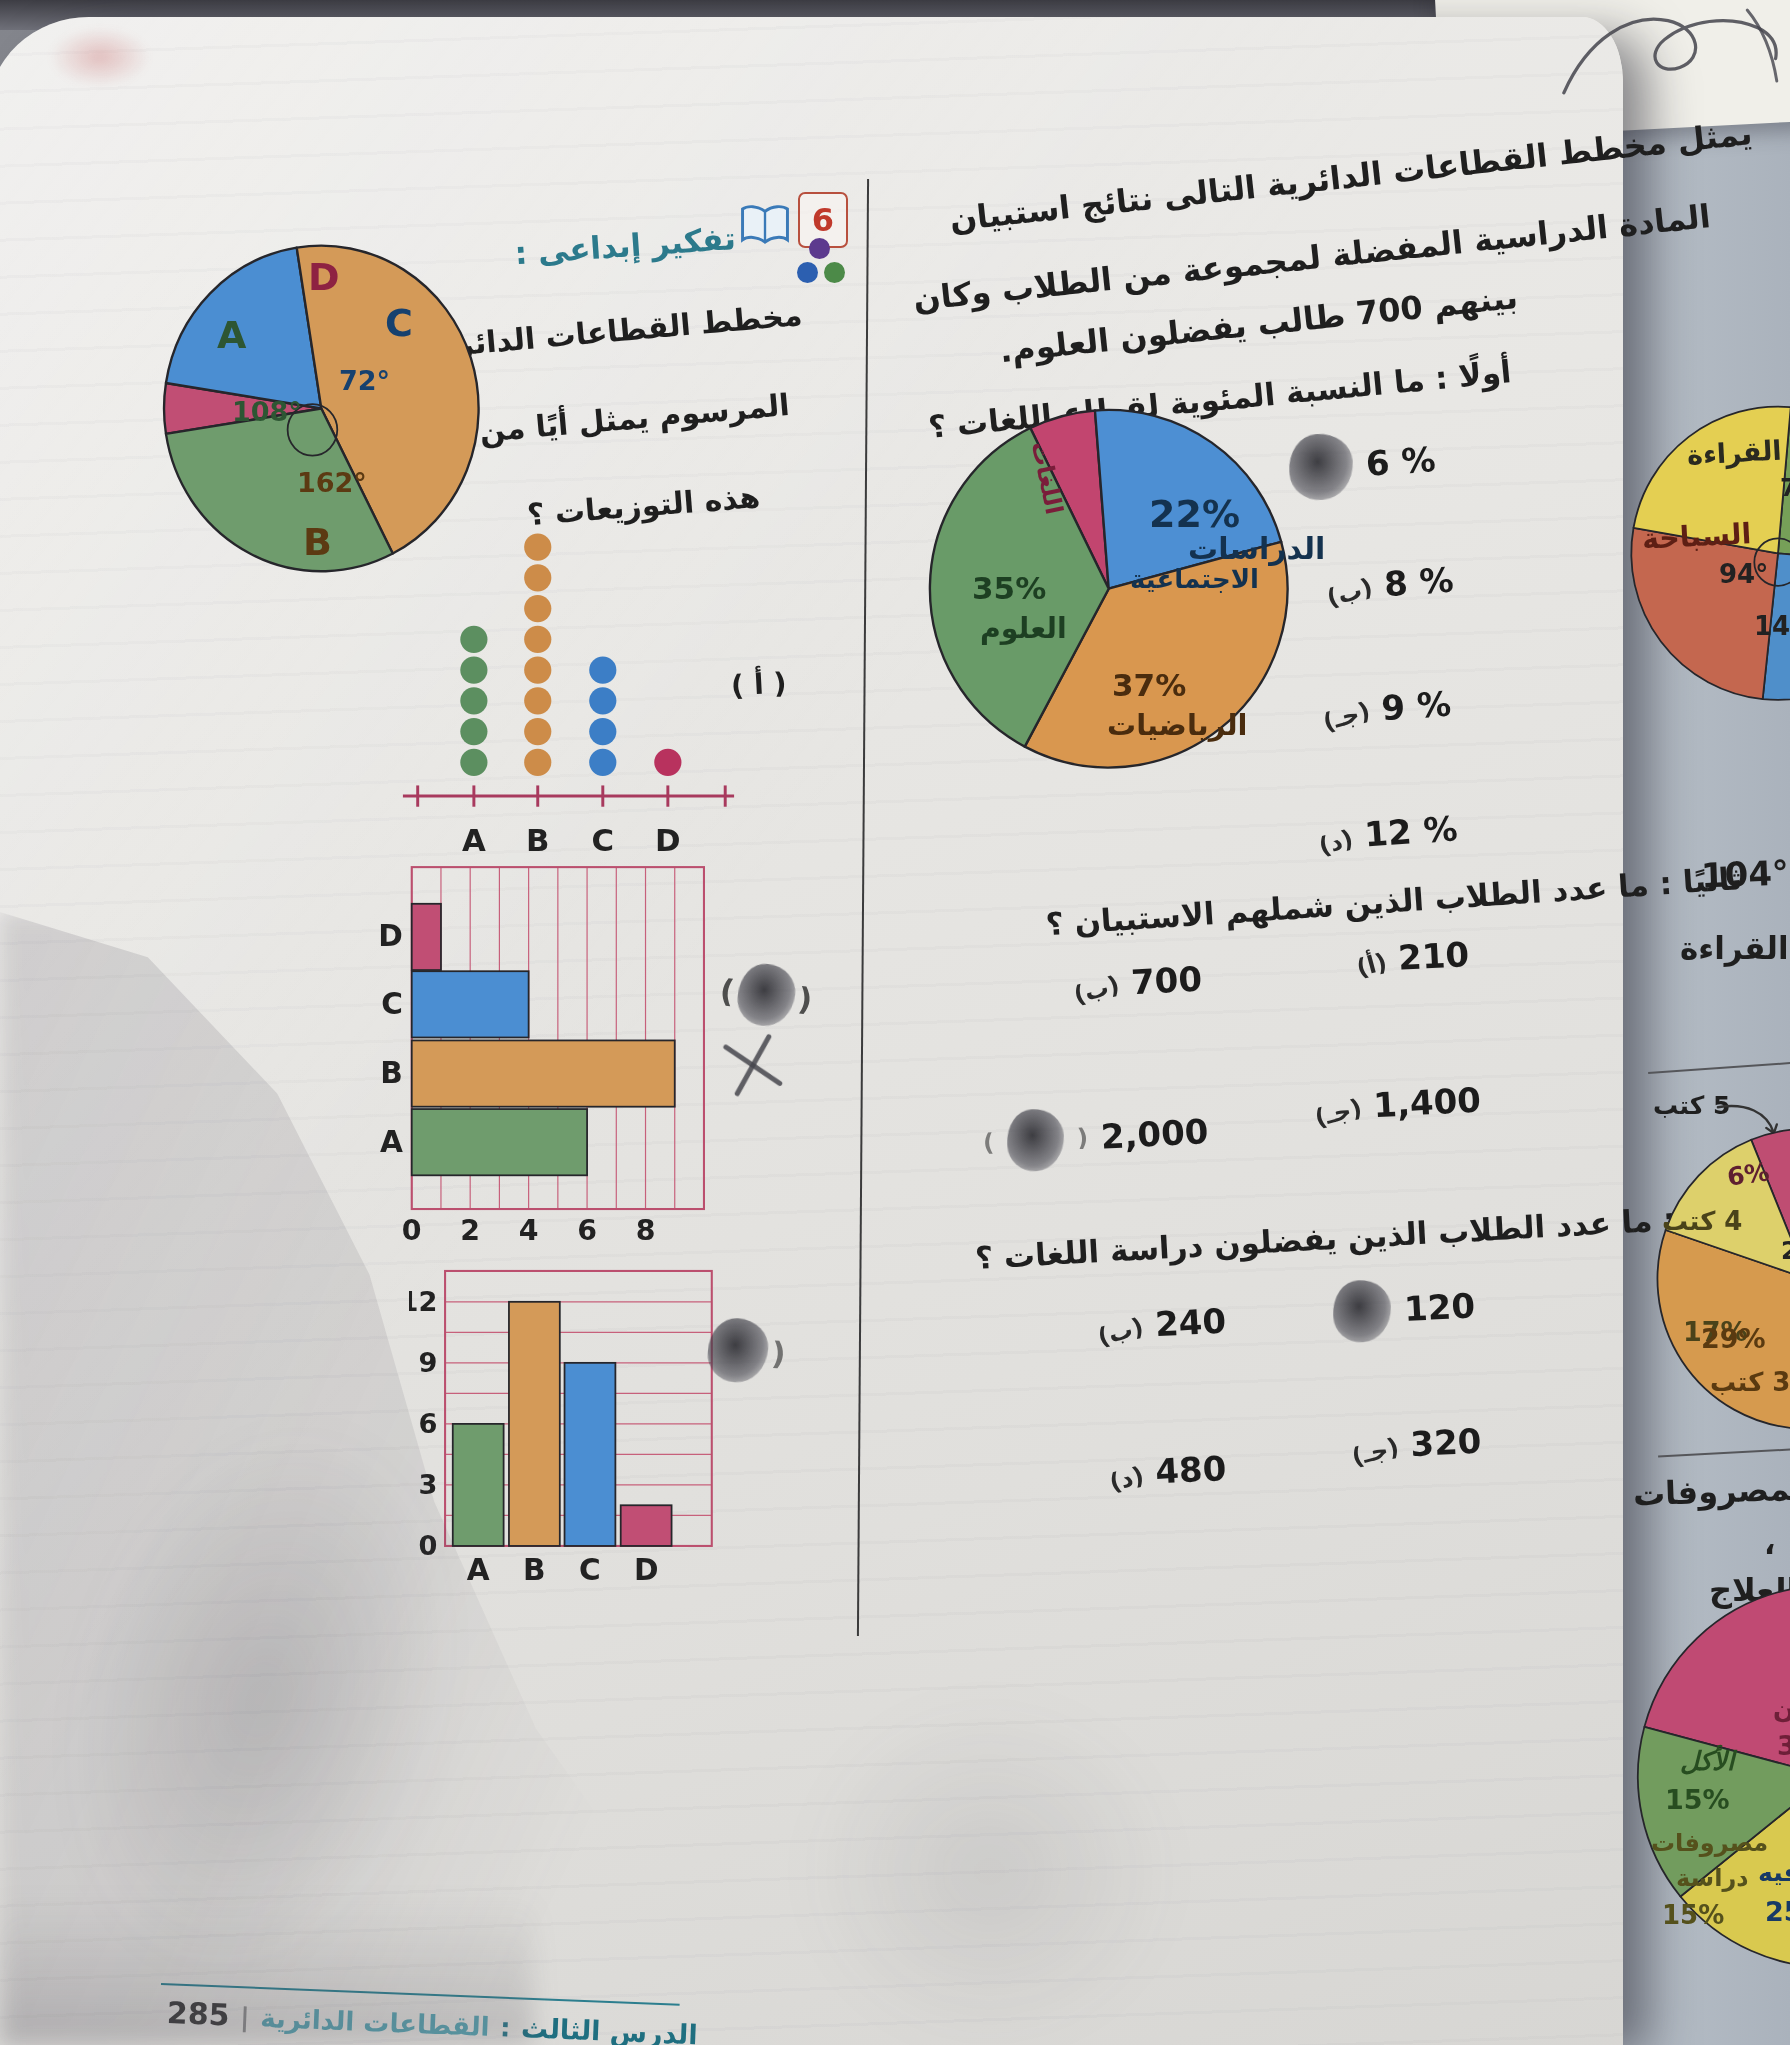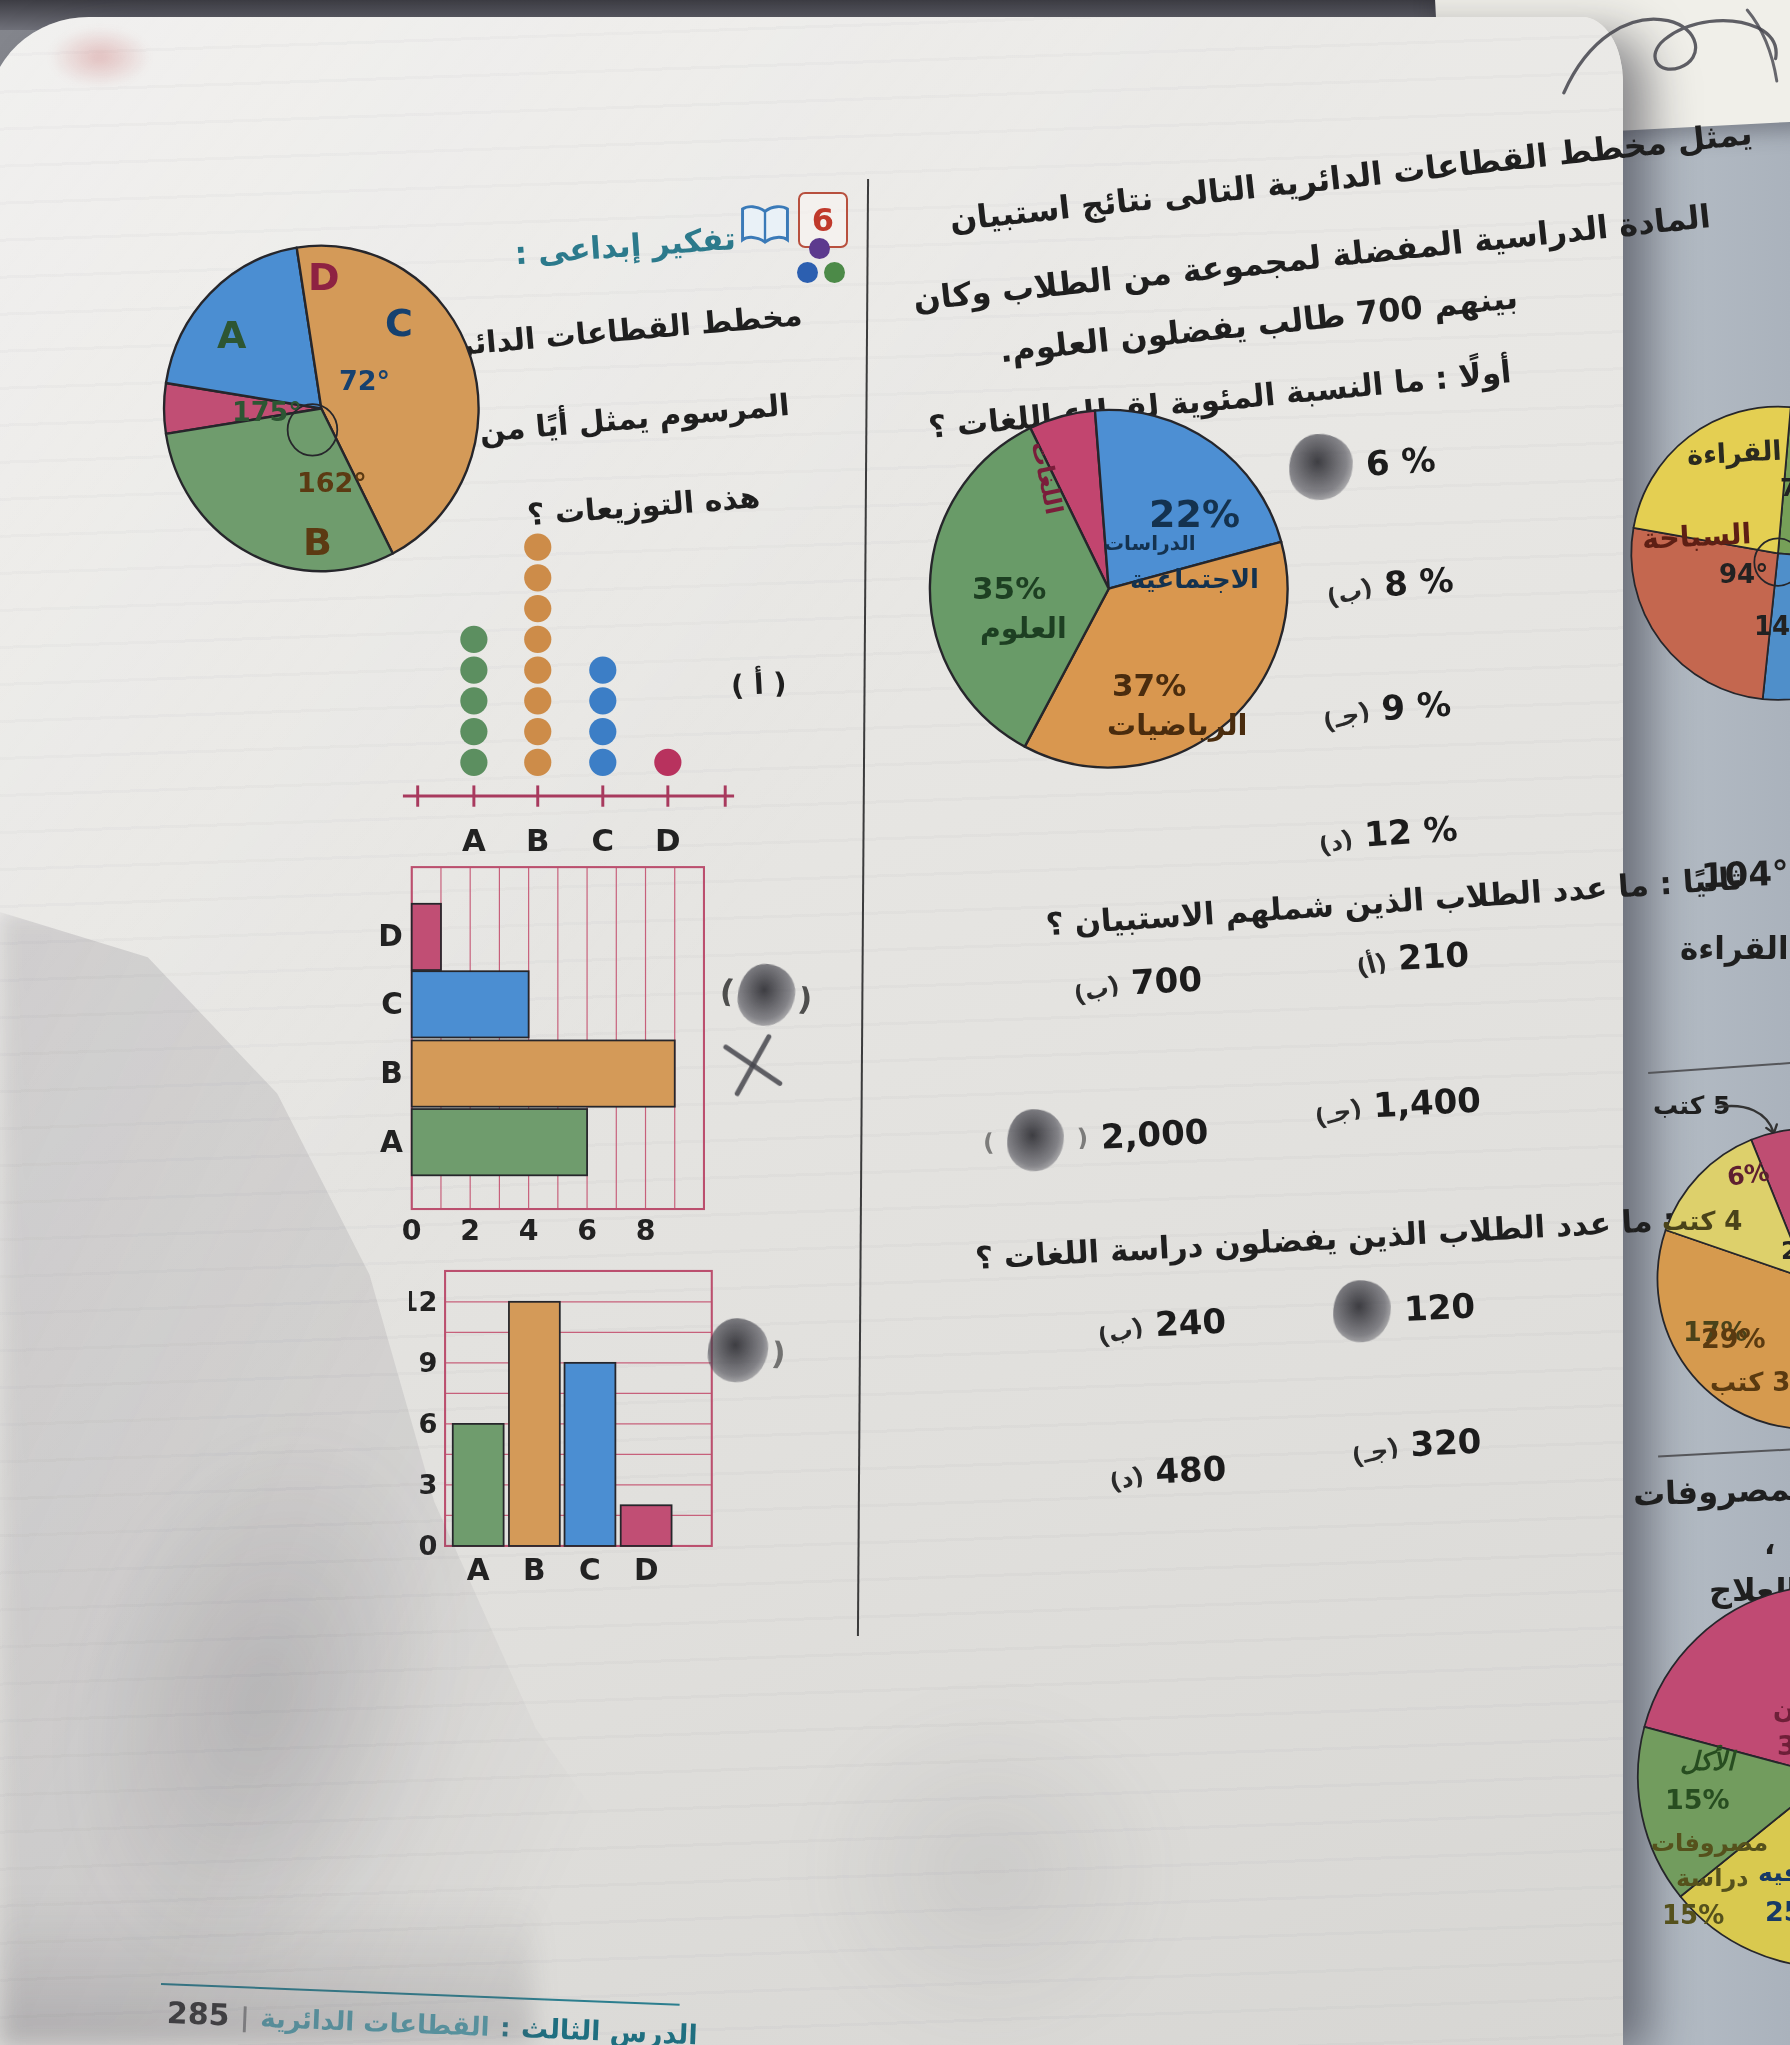--- a/index.html
+++ b/index.html
@@ -65,21 +65,21 @@
   <div class="t rtl" style="right:282px;top:353px;font-size:31px;transform:rotate(-5.5deg);transform-origin:top right;">أولًا : ما النسبة المئوية لقطاع اللغات ؟</div>
 
   <svg id="svg-q5pie" style="left:924px;top:404px;" width="370" height="370" viewBox="0 0 625 625">
       <path d="M 312 312 L 179.6 40.6 A 302 302 0 0 1 288.8 10.9 Z" fill="#c2456f" stroke="#26262b" stroke-width="4" stroke-linejoin="round"></path>
       <path d="M 312 312 L 288.8 10.9 A 302 302 0 0 1 603.4 232.8 Z" fill="#4d8fd3" stroke="#26262b" stroke-width="4" stroke-linejoin="round"></path>
       <path d="M 312 312 L 603.4 232.8 A 302 302 0 0 1 170.2 578.7 Z" fill="#d9974f" stroke="#26262b" stroke-width="4" stroke-linejoin="round"></path>
       <path d="M 312 312 L 170.2 578.7 A 302 302 0 0 1 179.6 40.6 Z" fill="#699b68" stroke="#26262b" stroke-width="4" stroke-linejoin="round"></path>
     </svg>
   <div class="t" style="left:1053px;top:439px;font-size:24px;color:#7a1d3a;transform:rotate(78deg);transform-origin:left top;">اللغات</div>
   <div class="t" style="left:1149px;top:492px;font-size:38px;color:#14324f;">22%</div>
-  <div class="t rtl" style="left:1104px;top:531px;font-size:20px;color:#14324f;">الدراسات</div>
+  <div class="t rtl" style="left:1188px;top:531px;font-size:30px;color:#14324f;">الدراسات</div>
   <div class="t rtl" style="left:1130px;top:564px;font-size:26px;color:#14324f;">الاجتماعية</div>
   <div class="t" style="left:972px;top:570px;font-size:31px;color:#1d3f22;">35%</div>
   <div class="t rtl" style="left:980px;top:612px;font-size:28.4px;color:#1d3f22;">العلوم</div>
   <div class="t" style="left:1112px;top:667px;font-size:31px;color:#4a2c0e;">37%</div>
   <div class="t rtl" style="left:1096px;top:708px;font-size:29px;color:#4a2c0e;margin-left:11px;">الرياضيات</div>
 
   <div class="opt" style="right:355px;top:431px;transform:rotate(-4deg);">
     <div class="pencil-blob" style="width:64px;height:66px;"></div>
     <span class="val">6 %</span>
   </div>
@@ -153,21 +153,21 @@
       <path d="M 288 285 L 25.3 326.6 A 266 266 0 0 1 25.3 243.4 Z" fill="#c14e74" stroke="#26262b" stroke-width="4" stroke-linejoin="round"></path>
       <path d="M 288 285 L 25.3 243.4 A 266 266 0 0 1 246.4 22.3 Z" fill="#4b8ed2" stroke="#26262b" stroke-width="4" stroke-linejoin="round"></path>
       <path d="M 288 285 L 246.4 22.3 A 266 266 0 0 1 408.8 522.0 Z" fill="#d49a58" stroke="#26262b" stroke-width="4" stroke-linejoin="round"></path>
       <path d="M 288 285 L 408.8 522.0 A 266 266 0 0 1 25.3 326.6 Z" fill="#6f9c6d" stroke="#26262b" stroke-width="4" stroke-linejoin="round"></path>
       <circle cx="273" cy="320" r="42" fill="none" stroke="#26262b" stroke-width="3"></circle>
     </svg>
   <div class="t" style="left:308px;top:255px;font-size:38px;color:#8e2242;">D</div>
   <div class="t" style="left:385px;top:301px;font-size:38px;color:#16416f;">C</div>
   <div class="t" style="left:217px;top:313px;font-size:38px;color:#2d5633;">A</div>
   <div class="t" style="left:303px;top:520px;font-size:38px;color:#5c3a12;">B</div>
-  <div class="t" style="left:232px;top:396px;font-size:27px;color:#2d5633;">175°</div>
+  <div class="t" style="left:232px;top:396px;font-size:27px;color:#2d5633;">108°</div>
   <div class="t" style="left:339px;top:365px;font-size:27px;color:#16416f;">72°</div>
   <div class="t" style="left:297px;top:467px;font-size:27px;color:#5c3a12;">162°</div>
 
   <svg id="svg-dotplot" style="left:385px;top:527px;" width="367" height="343" viewBox="0 0 620 580">
       <line x1="30" y1="455" x2="590" y2="455" stroke="#a83a5e" stroke-width="5"></line>
       <line x1="55" y1="437" x2="55" y2="473" stroke="#a83a5e" stroke-width="5"></line>
       <line x1="150" y1="437" x2="150" y2="473" stroke="#a83a5e" stroke-width="5"></line>
       <line x1="258" y1="437" x2="258" y2="473" stroke="#a83a5e" stroke-width="5"></line>
       <line x1="368" y1="437" x2="368" y2="473" stroke="#a83a5e" stroke-width="5"></line>
       <line x1="478" y1="437" x2="478" y2="473" stroke="#a83a5e" stroke-width="5"></line>

